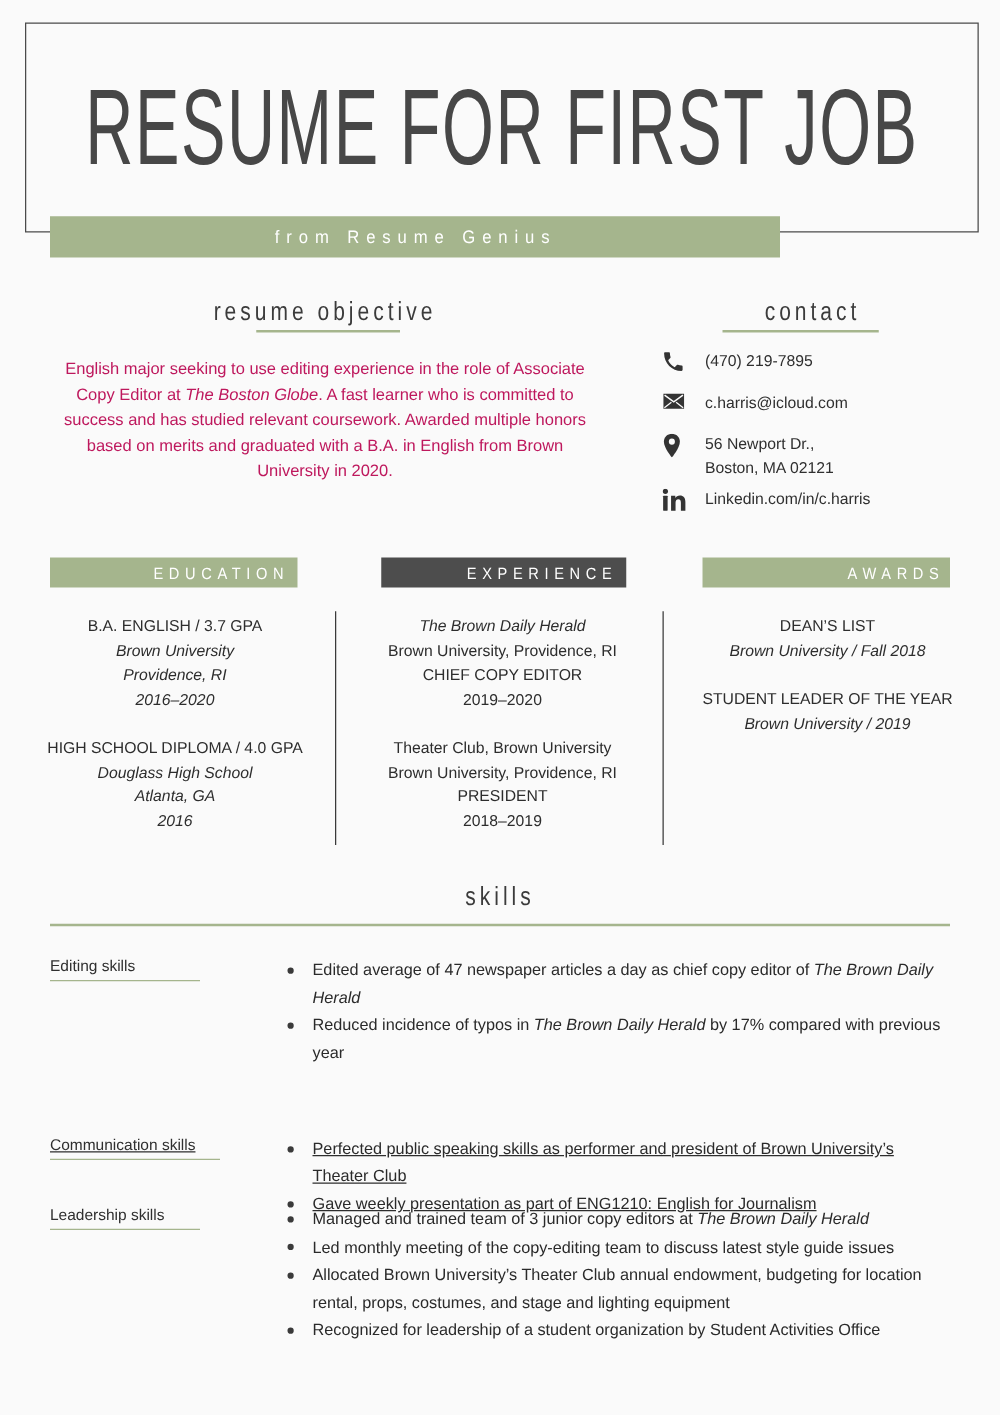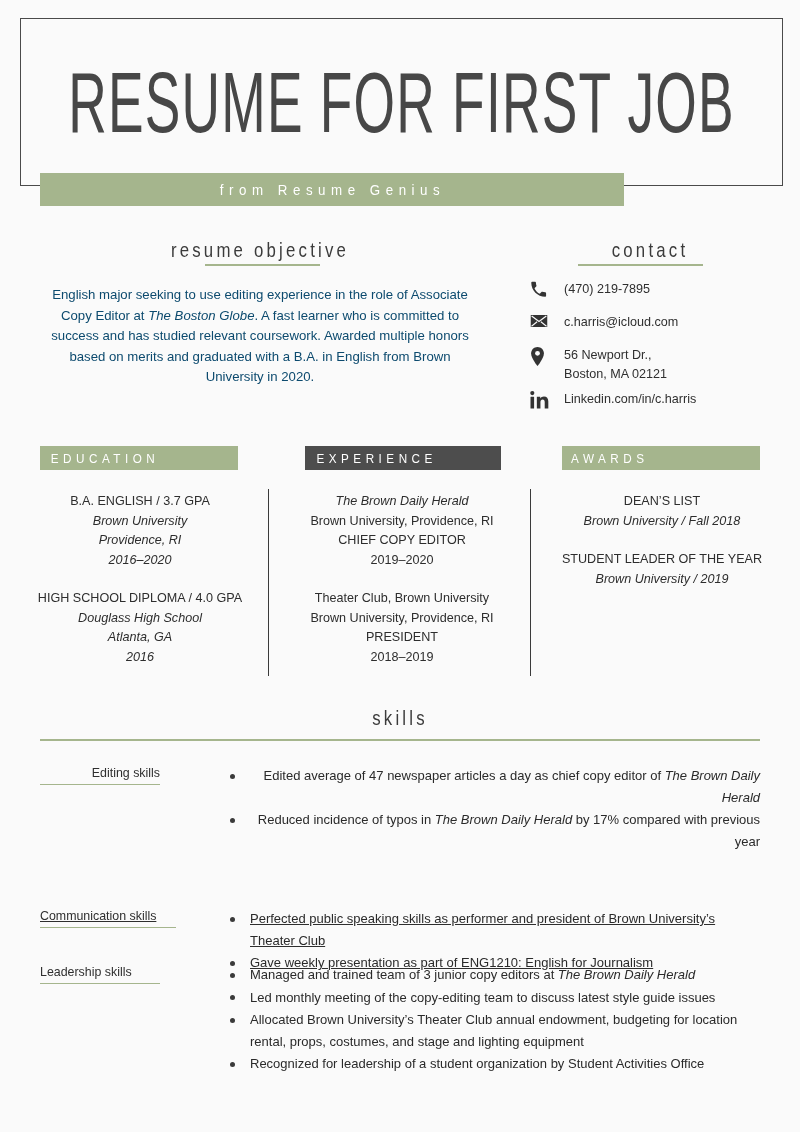--- a/index.html
+++ b/index.html
@@ -88,21 +88,21 @@
   #objective-head { left: 40px; top: 238px; width: 440px; }
   #objective-rule { left: 205px; top: 264px; width: 115px; }
   .objective-text {
     position: absolute;
     left: 40px;
     top: 285px;
     width: 440px;
     text-align: center;
     font-size: 13.2px;
     line-height: 20.5px;
-    color: #0c4a6e;
+    color: #be185d;
   }
   .objective-text i { font-style: italic; }
 
   
   #contact-head { left: 540px; top: 238px; width: 220px; }
   #contact-rule { left: 578px; top: 264px; width: 125px; }
   .contact-list {
     position: absolute;
     left: 530px;
     top: 280px;
@@ -129,21 +129,21 @@
     line-height: 19px;
     color: #2f2f2f;
   }
 
   
   .col-band {
     position: absolute;
     height: 24px;
     display: flex;
     align-items: center;
-    justify-content: flex-start;
+    justify-content: flex-end;
   }
   .col-band span {
     color: #ffffff;
     font-size: 13px;
     letter-spacing: 5px;
     font-family: "Liberation Sans Narrow", "Liberation Sans", sans-serif;
     transform: scaleX(0.9);
     padding-left: 5px;
   }
   #band-education { left: 40px;  top: 446px; width: 198px; background: #a5b58d; }
@@ -176,21 +176,21 @@
   
   #skills-head { left: 40px; top: 706px; width: 720px; }
   #skills-rule { left: 40px; top: 739px; width: 720px; }
 
   .skill-group {
     position: absolute;
     left: 40px;
     width: 720px;
     display: flex;
   }
-  #skill-group-0 { top: 765px; text-align: right; }
+  #skill-group-0 { top: 765px; }
   #skill-group-1 { top: 908px; text-decoration: underline; }
   #skill-group-2 { top: 964px; }
 
   .skill-label-wrap {
     flex: 0 0 168px;
     padding-top: 1px;
   }
   .skill-label {
     font-size: 12.4px;
     color: #2f2f2f;

